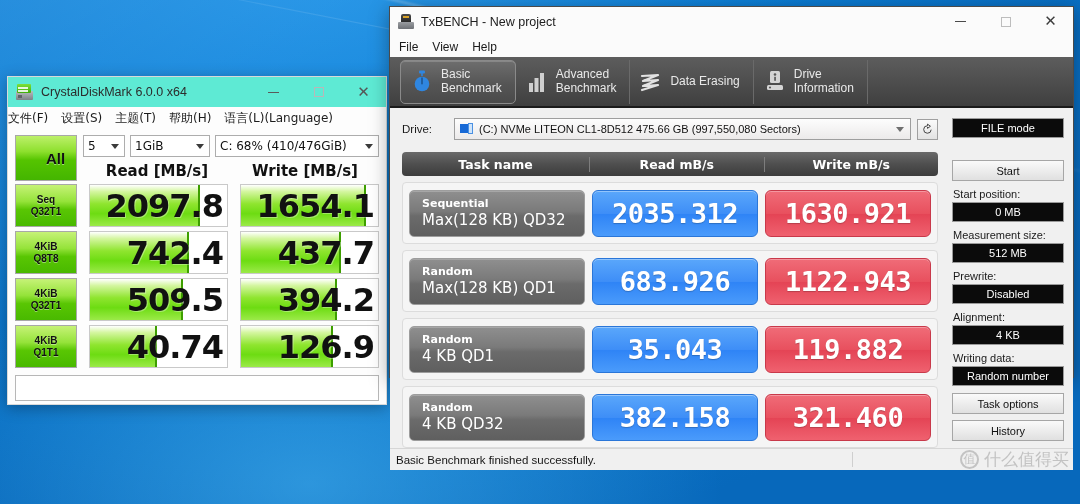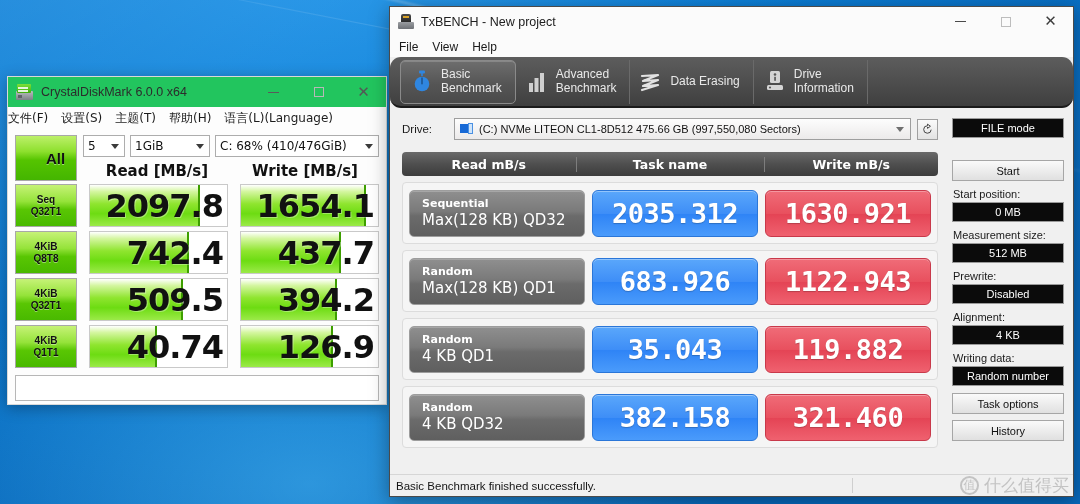--- a/index.html
+++ b/index.html
@@ -45,21 +45,21 @@
     left: 7px; top: 76px;
     width: 380px; height: 329px;
     background: #fdfdfd;
     border: 1px solid #d9d9d9;
     box-shadow: 0 3px 14px rgba(0,0,0,0.30);
     display: flex; flex-direction: column;
   }
   #cdm .titlebar {
     height: 30px; flex: 0 0 30px;
     display: flex; align-items: center;
-    background: #22c55e;
+    background: #5eead4;
     padding-left: 8px;
   }
   #cdm .title-icon {
     width: 17px; height: 16px; margin-right: 8px;
     position: relative; flex: 0 0 17px;
   }
   #cdm .title-icon .body {
     position: absolute; left: 0; bottom: 0; width: 17px; height: 9px;
     background: linear-gradient(#b9bcc0, #7d8287);
     border-radius: 1px;
@@ -179,21 +179,21 @@
     flex: 1 1 auto;
     min-height: 26px;
     border: 1px solid #b7b7b7;
     background: #fff;
   }
 
   
   #tx {
     position: absolute;
     left: 389px; top: 6px;
-    width: 685px; height: 491px;
+    width: 685px; height: 372px;
     background: #f0f0f0;
     border: 1px solid #4a4a4a;
     box-shadow: 0 4px 18px rgba(0,0,0,0.35);
     display: flex; flex-direction: column;
   }
   #tx .titlebar {
     height: 29px; flex: 0 0 29px;
     background: #fbfbfb;
     display: flex; align-items: center; padding-left: 8px;
   }
@@ -219,21 +219,20 @@
     font-size: 12px; color: #1a1a1a;
   }
   #tx .menubar .mi { margin-right: 14px; }
 
   #tx .tabbar {
     flex: 0 0 51px; height: 51px;
     background: linear-gradient(180deg,#5d5d5d 0%, #4e4e4e 50%, #3f3f3f 100%);
     display: flex; align-items: center;
     padding-left: 10px;
     border-bottom: 2px solid #1b1b1b;
-    border-radius: 11px;
   }
   .tx-tab {
     height: 44px;
     display: flex; align-items: center;
     padding: 0 13px 0 10px;
     color: #e9e9e9;
     position: relative;
     border-right: 1px solid #6a6a6a;
   }
   .tx-tab.active {
@@ -616,22 +615,22 @@
           <span class="carat"></span>
         </div>
         <div class="refresh-btn">
           <svg width="13" height="13" viewBox="0 0 16 16">
             <path d="M12.5 8.2 A4.6 4.6 0 1 1 8 3.4 L8 1.4 L11.6 4 L8 6.6 L8 4.9" stroke="#3a3a3a" stroke-width="1.15" fill="none" stroke-linejoin="round"></path>
           </svg>
         </div>
       </div>
 
       <div class="thead">
+        <div class="c c1">Task name</div>
         <div class="c c2">Read mB/s</div>
-        <div class="c c1">Task name</div>
         <div class="c c3">Write mB/s</div>
       </div>
 
       <div class="rows" id="tx-rows">
           <div class="tx-row">
             <div class="task">
               <span class="t1">Sequential</span>
               <span class="t2">Max(128 KB) QD32</span>
             </div>
             <div class="read">2035.312</div>

